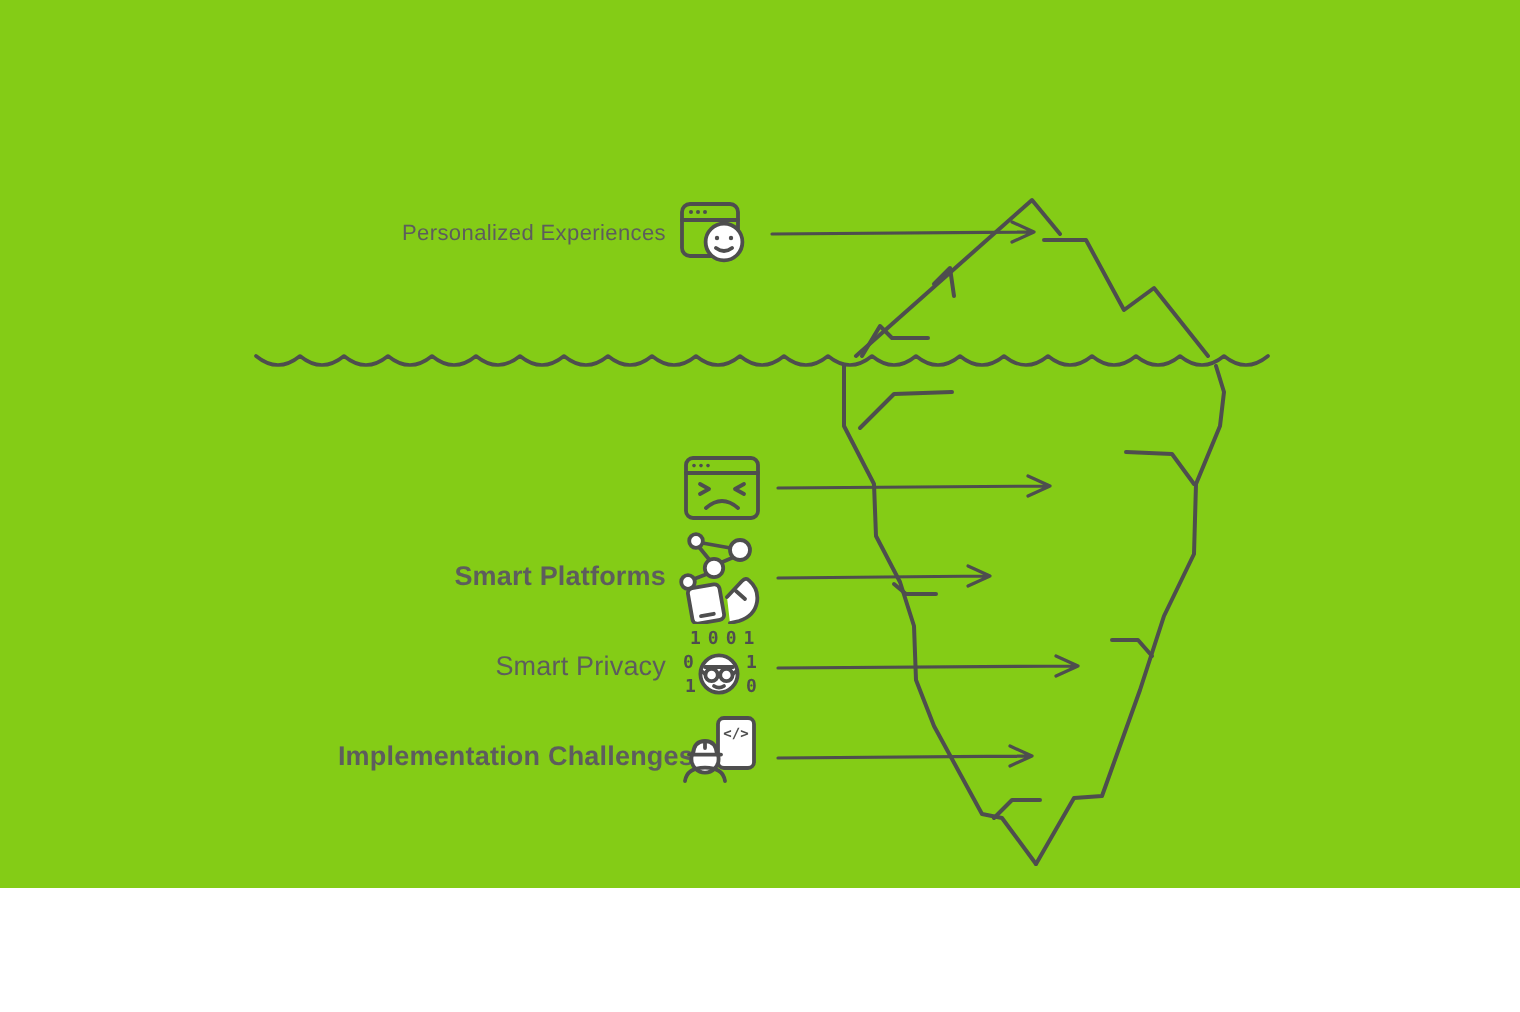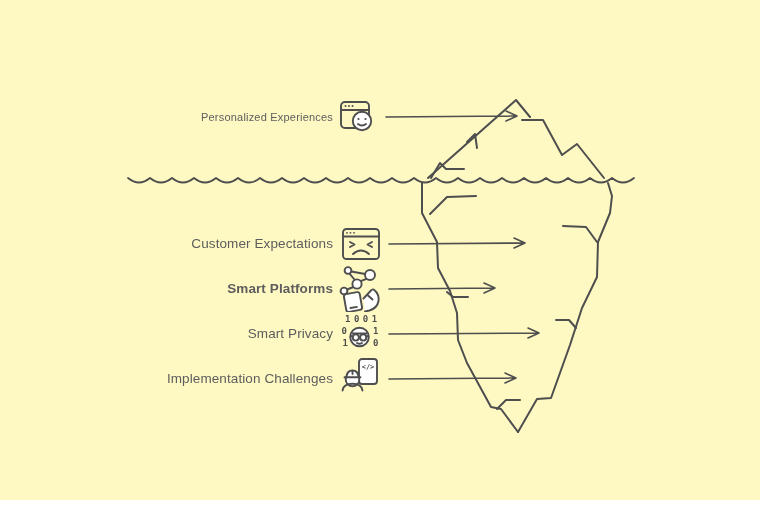--- a/index.html
+++ b/index.html
@@ -1,17 +1,17 @@
 <!DOCTYPE html>
 <html><head>
 <meta charset="utf-8">
 <style>
   html,body{margin:0;padding:0;background:#fff;}
   .canvas{
-    position:relative;width:760px;height:500px;background:#fef9c3;overflow:hidden;
+    position:relative;width:760px;height:444px;background:#84cc16;overflow:hidden;
     font-family:"Liberation Sans",sans-serif;
   }
   .scene{position:absolute;left:0;top:0;}
   .sketch{stroke:#4e4e4e;fill:none;stroke-linecap:round;stroke-linejoin:round;}
   .label{
     position:absolute;transform:translateY(-50%);color:#5d5d5d;
     white-space:nowrap;text-align:right;
   }
   .label.small{font-size:11px;letter-spacing:.2px;}
   .label.normal{font-size:13.5px;letter-spacing:.1px;}
@@ -53,24 +53,23 @@
     <g>
       <path class="sketch" stroke-width="1.6" d="M386 117 L517 116 M506 111 L517 116 L506 121"></path>
       <path class="sketch" stroke-width="1.6" d="M389 244 L525 243 M514 238 L525 243 L514 248"></path>
       <path class="sketch" stroke-width="1.6" d="M389 289 L495 288 M484 283 L495 288 L484 293"></path>
       <path class="sketch" stroke-width="1.6" d="M389 334 L539 333 M528 328 L539 333 L528 338"></path>
       <path class="sketch" stroke-width="1.6" d="M389 379 L516 378 M505 373 L516 378 L505 383"></path>
     </g>
   </svg>
 
   <div class="label small" style="top:117px;right:427px;">Personalized Experiences</div>
-  <div class="label normal" style="top:243px;right:427px;">Customer Expectations</div>
   <div class="label normal" style="top:288px;right:427px;font-weight:bold;">Smart Platforms</div>
   <div class="label normal" style="top:333px;right:427px;">Smart Privacy</div>
-  <div class="label normal" style="top:378px;right:427px;">Implementation Challenges</div>
+  <div class="label normal" style="top:378px;right:413px;font-weight:bold;">Implementation Challenges</div>
 
   <svg class="icon" style="left:337px;top:97px;" width="42" height="40" viewBox="0 0 42 40">
     <rect class="ln" x="4" y="5" width="28" height="26" rx="4"></rect>
     <path class="ln" d="M4 13 L32 13"></path>
     <circle class="dot" cx="8.5" cy="9" r="1"></circle>
     <circle class="dot" cx="12" cy="9" r="1"></circle>
     <circle class="dot" cx="15.5" cy="9" r="1"></circle>
     <circle class="ln fillwhite" cx="25" cy="24" r="9.2"></circle>
     <circle class="dot" cx="21.5" cy="22" r="1.1"></circle>
     <circle class="dot" cx="28.5" cy="22" r="1.1"></circle>

